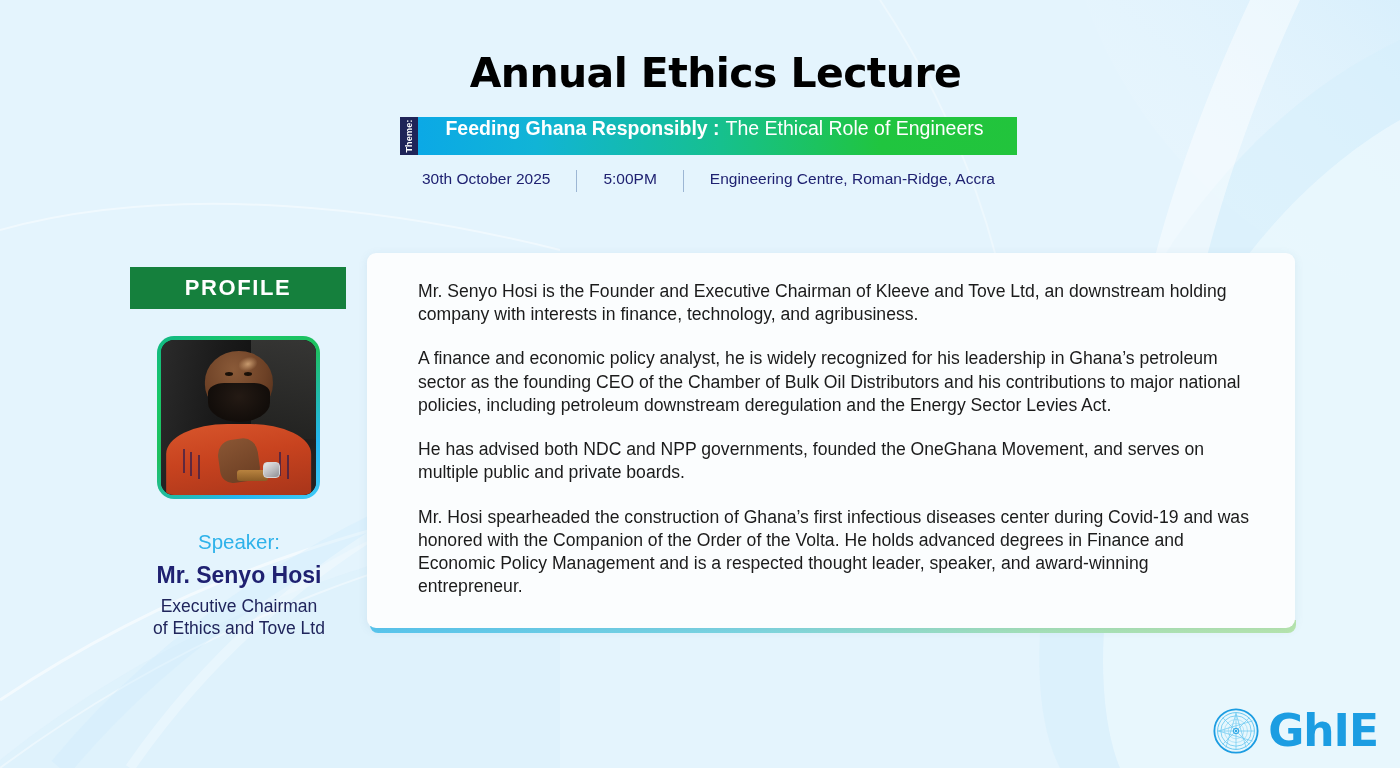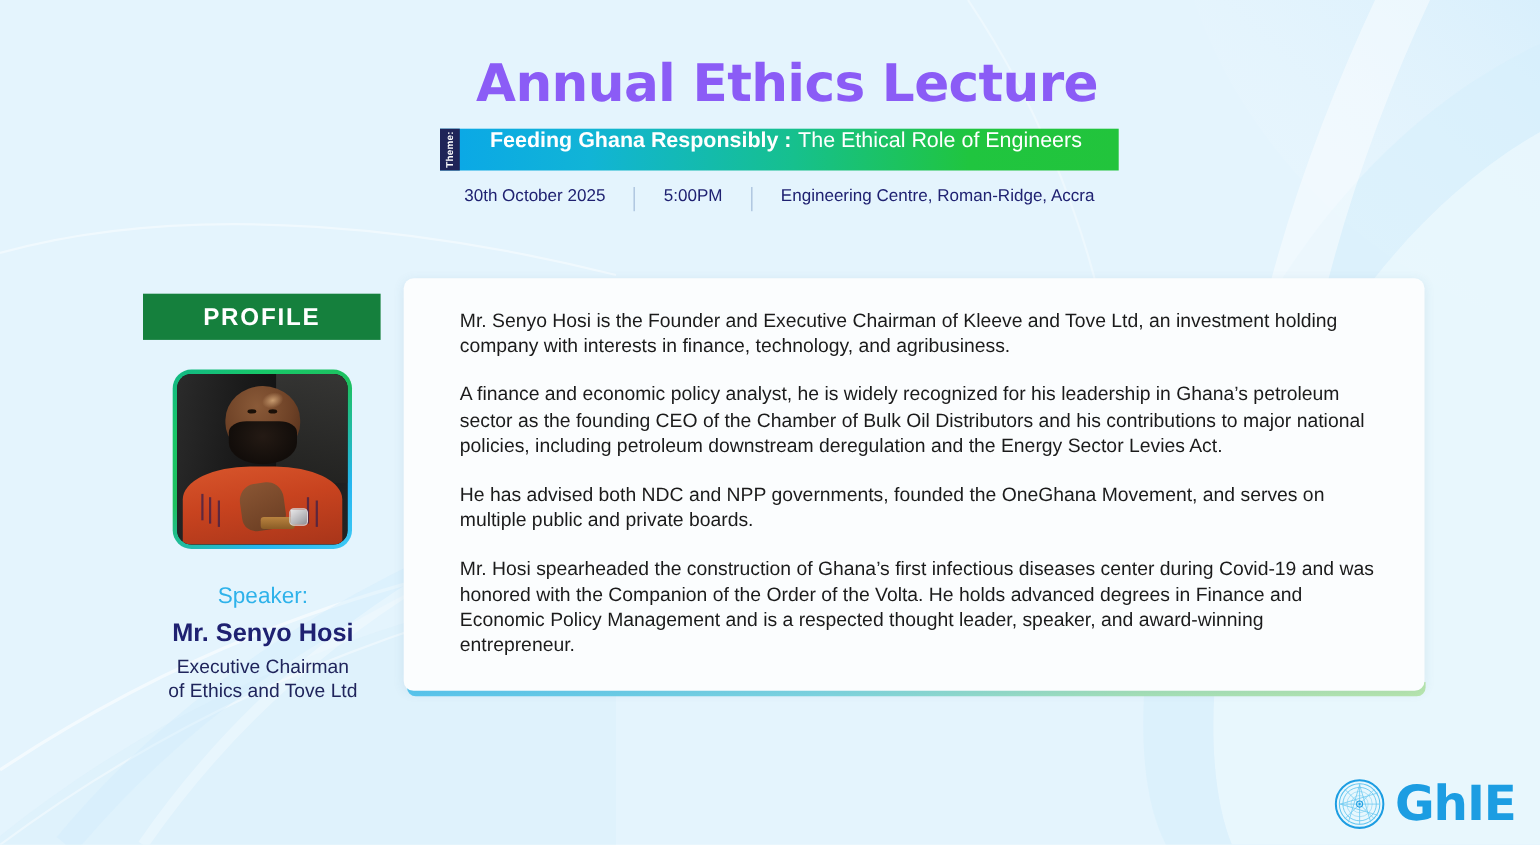--- a/index.html
+++ b/index.html
@@ -19,24 +19,24 @@
 
   
   .bg-layer { position:absolute; inset:0; pointer-events:none; }
 
   
   .header { position:absolute; top:0; left:0; width:1400px; z-index:4; }
 
   .title {
     text-align:center;
     margin-top:49px;
-    font-size:47px;
+    font-size:41px;
     font-weight:bold;
     letter-spacing:-0.6px;
-    color:#8b5cf6;
+    color:#000000;
     font-family:"DejaVu Sans", sans-serif;
     padding-left:31px;
   }
 
   
   .theme-banner {
     position:absolute;
     left:400px; top:117px;
     width:617px; height:38px;
     background:linear-gradient(90deg,#0aa7e8 0%,#11b4d6 22%,#16c08e 52%,#20c53f 78%,#22c43c 100%);
@@ -334,21 +334,21 @@
 
   <div class="speaker-label">Speaker:</div>
   <div class="speaker-name">Mr. Senyo Hosi</div>
   <div class="speaker-role">
     <div>Executive Chairman</div>
     <div>of Ethics and Tove Ltd</div>
   </div>
 
   <div class="bio-accent"></div>
   <div class="bio-card">
-    <p>Mr. Senyo Hosi is the Founder and Executive Chairman of Kleeve and Tove Ltd, an investment holding company with interests in finance, technology, and agribusiness.</p>
+    <p>Mr. Senyo Hosi is the Founder and Executive Chairman of Kleeve and Tove Ltd, an downstream holding company with interests in finance, technology, and agribusiness.</p>
     <p>A finance and economic policy analyst, he is widely recognized for his leadership in Ghana’s petroleum sector as the founding CEO of the Chamber of Bulk Oil Distributors and his contributions to major national policies, including petroleum downstream deregulation and the Energy Sector Levies Act.</p>
     <p>He has advised both NDC and NPP governments, founded the OneGhana Movement, and serves on multiple public and private boards.</p>
     <p>Mr. Hosi spearheaded the construction of Ghana’s first infectious diseases center during Covid-19 and was honored with the Companion of the Order of the Volta. He holds advanced degrees in Finance and Economic Policy Management and is a respected thought leader, speaker, and award-winning entrepreneur.</p>
   </div>
 
   <div class="logo">
     <svg width="46" height="46" viewBox="0 0 100 100">
       <circle cx="50" cy="50" r="47" fill="none" stroke="#1c9de2" stroke-width="4"></circle>
       <circle cx="50" cy="50" r="40" fill="none" stroke="#5cc3ef" stroke-width="2"></circle>
       <circle cx="50" cy="50" r="33" fill="none" stroke="#5cc3ef" stroke-width="1.6"></circle>

